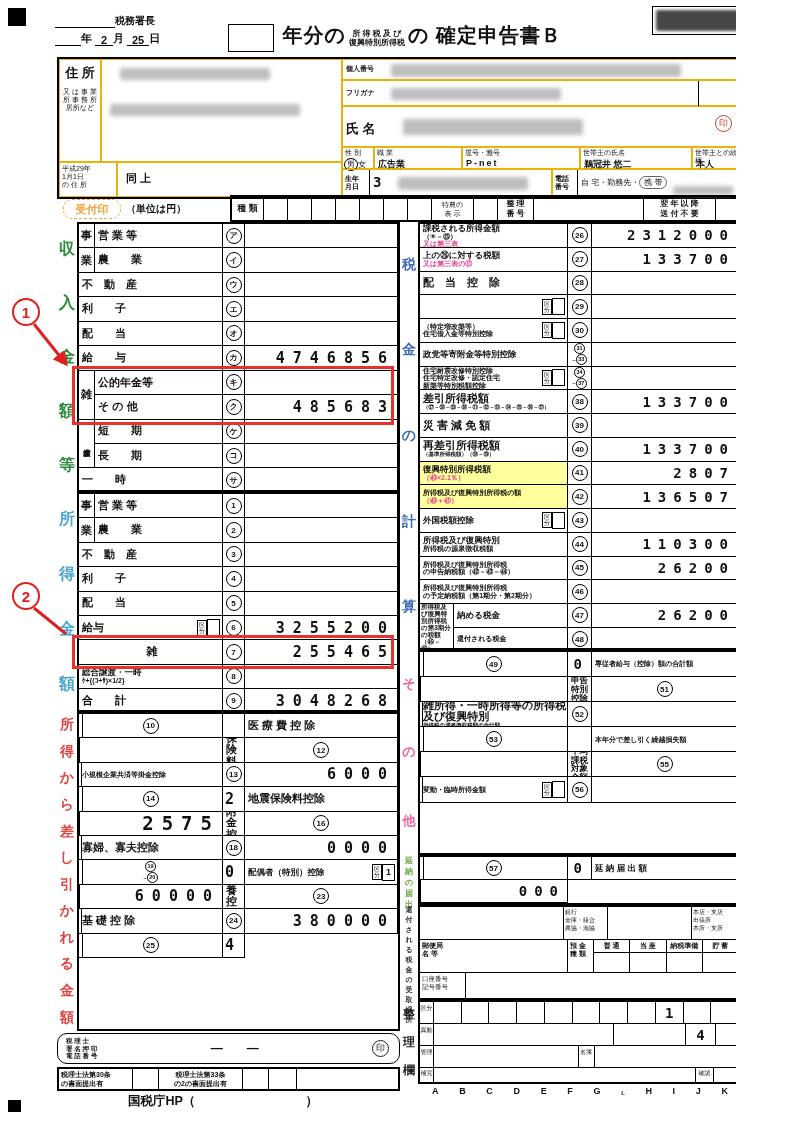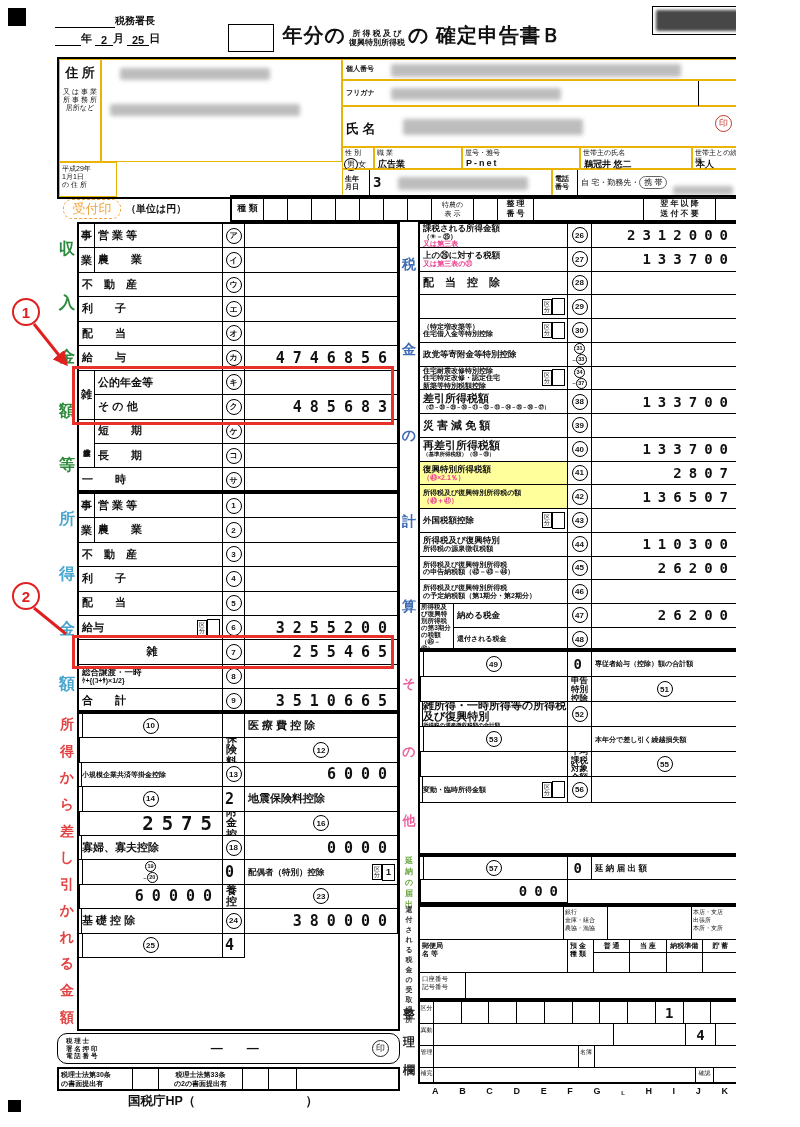--- a/index.html
+++ b/index.html
@@ -57,22 +57,22 @@
   .reminder{position:absolute;writing-mode:vertical-rl;text-orientation:upright;color:#ee3f8f;
             font-weight:bold;font-size:10.5px;letter-spacing:1px;}
   .sheet1{position:absolute;writing-mode:vertical-rl;text-orientation:upright;font-size:17px;font-weight:bold;letter-spacing:5px;}
   
   .stamp{border:1px solid #e8a13c;border-radius:5px;margin-bottom:2px;overflow:hidden;background:#fff;}
   .stamp .slb{color:#e8962e;font-size:7px;line-height:8px;text-align:center;border-bottom:1px solid #e8a13c;padding:1px 0;}
   .stamp .sbody{color:#e8962e;font-size:8px;text-align:center;}
   
   .bx{border-right:1px solid #000;box-sizing:border-box;overflow:hidden;}
   .flexr{display:flex;}
-  .dashed-orange{border:1.5px dashed #f0a43c;border-radius:9px;color:#f0a43c;font-size:13px;
-                 display:flex;align-items:center;justify-content:center;}
+  .dashed-orange{border:1.5px dashed #f0a43c;border-radius:9px;color:#f0a43c;font-size:11px;
+                 display:flex;align-items:center;justify-content:center;font-weight:bold;}
   .letters{display:flex;justify-content:space-between;font-size:9px;font-weight:bold;}
 </style>
 </head>
 <body>
 
 <div class="page">
 
   <div class="corner" style="left:8px;top:8px;width:18px;height:18px;"></div>
   <div class="corner" style="left:770px;top:8px;width:18px;height:18px;"></div>
   <div class="corner" style="left:8px;top:1100px;width:13px;height:12px;"></div>
@@ -100,20 +100,23 @@
     <div class="icell" style="left:0;top:0;width:42px;height:103px;">
       <div style="text-align:center;font-size:13px;font-weight:bold;margin-top:4px;">住 所</div>
       <div class="tinylbl" style="text-align:center;margin-top:6px;">又 は 事 業 所 事 務 所 居所など</div>
     </div>
     <div class="icell" style="left:42px;top:0;width:241px;height:103px;">
       <div class="blur" style="left:18px;top:8px;width:150px;height:12px;"></div>
       <div class="blur" style="left:8px;top:44px;width:190px;height:12px;"></div>
     </div>
     <div class="icell" style="left:0;top:103px;width:58px;height:35px;">
       <div class="tinylbl" style="padding:2px;"><span>平成29年</span><br><span>1月1日</span><br><span>の 住 所</span></div>
+    </div>
+    <div class="icell" style="left:58px;top:103px;width:225px;height:35px;font-size:11px;font-weight:bold;">
+      <span style="position:absolute;left:8px;top:8px;">同 上</span>
     </div>
     <div class="icell" style="left:283px;top:0;width:400px;height:21px;">
       <span class="tinylbl" style="position:absolute;left:3px;top:5px;font-weight:bold;">個人番号</span>
       <div class="blur" style="left:48px;top:4px;width:290px;height:13px;"></div>
     </div>
     <div class="icell" style="left:283px;top:21px;width:400px;height:26px;">
       <span class="tinylbl" style="position:absolute;left:3px;top:8px;font-weight:bold;">フリガナ</span>
       <div class="blur" style="left:48px;top:7px;width:170px;height:12px;"></div>
       <div style="position:absolute;left:355px;top:0;width:1px;height:26px;background:#000;"></div>
     </div>
@@ -380,21 +383,21 @@
         </div>
         <div class="cell vcell" style="font-size: 15px; letter-spacing: 8px;"></div>
         <div class="cell lcell" style="grid-column: 1 / span 2;">
           <div class="lcol">
             <span>合　　計</span>
           </div>
         </div>
         <div class="cell ccode">
           <span class="circ">9</span>
         </div>
-        <div class="cell vcell" style="font-size: 15px; letter-spacing: 8px;">3510665</div>
+        <div class="cell vcell" style="font-size: 15px; letter-spacing: 8px;">3048268</div>
       </div>
     </div>
   <div class="section" style="left:57px;top:712px;width:343px;height:319px;">
       <div class="vlabel" style="width: 20px; font-size: 14px; color: rgb(226, 68, 68);">
         <div>所</div>
         <div>得</div>
         <div>か</div>
         <div>ら</div>
         <div>差</div>
         <div>し</div>

